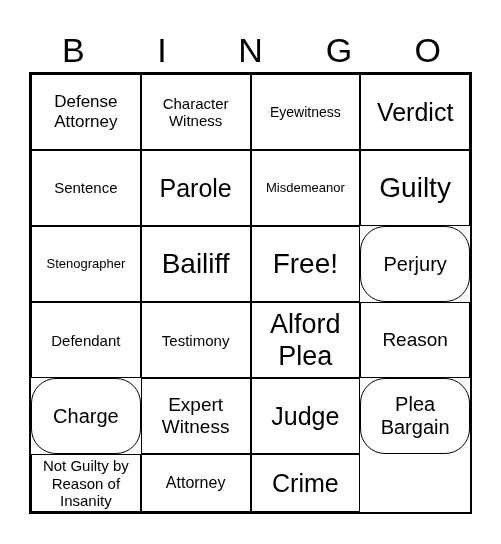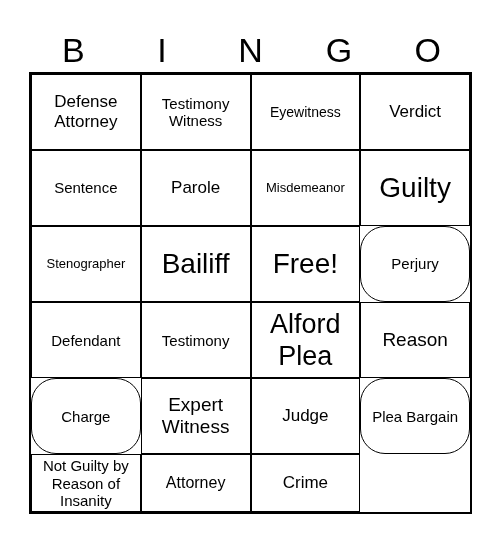--- a/index.html
+++ b/index.html
@@ -11,39 +11,39 @@
             box-sizing: border-box; border: 2px solid #000;
             display: grid; grid-template-columns: repeat(4, 1fr); grid-template-rows: repeat(5, 1fr); }
     .cell { border: 1px solid #000; display: flex; align-items: center; justify-content: center;
             text-align: center; line-height: 1.15; padding: 2px; box-sizing: border-box; overflow: hidden; }
     .s13 { font-size: 13px; }
     .s14 { font-size: 14px; }
     .s15 { font-size: 15px; }
     .s16 { font-size: 16px; }
     .s17 { font-size: 17px; }
     .s19 { font-size: 19px; }
-    .s20 { font-size: 15px; border-radius: 25px; }
-    .s24 { font-size: 17px; }
+    .s20 { font-size: 20px; border-radius: 25px; }
+    .s24 { font-size: 25px; }
     .s27 { font-size: 27px; line-height: 1.2; text-align: center; }
     .s28 { font-size: 28px; }
   </style>
 </head>
 <body>
 
 <div class="header">
   <span>B</span>
   <span>I</span>
   <span>N</span>
   <span>G</span>
   <span>O</span>
 </div>
 
 <div class="grid">
   <div class="cell s17">Defense Attorney</div>
-  <div class="cell s15">Testimony Witness</div>
+  <div class="cell s15">Character Witness</div>
   <div class="cell s14">Eyewitness</div>
   <div class="cell s24">Verdict</div>
 
   <div class="cell s15">Sentence</div>
   <div class="cell s24">Parole</div>
   <div class="cell s13">Misdemeanor</div>
   <div class="cell s28">Guilty</div>
   <div class="cell s13">Stenographer</div>
 
   <div class="cell s28">Bailiff</div>

